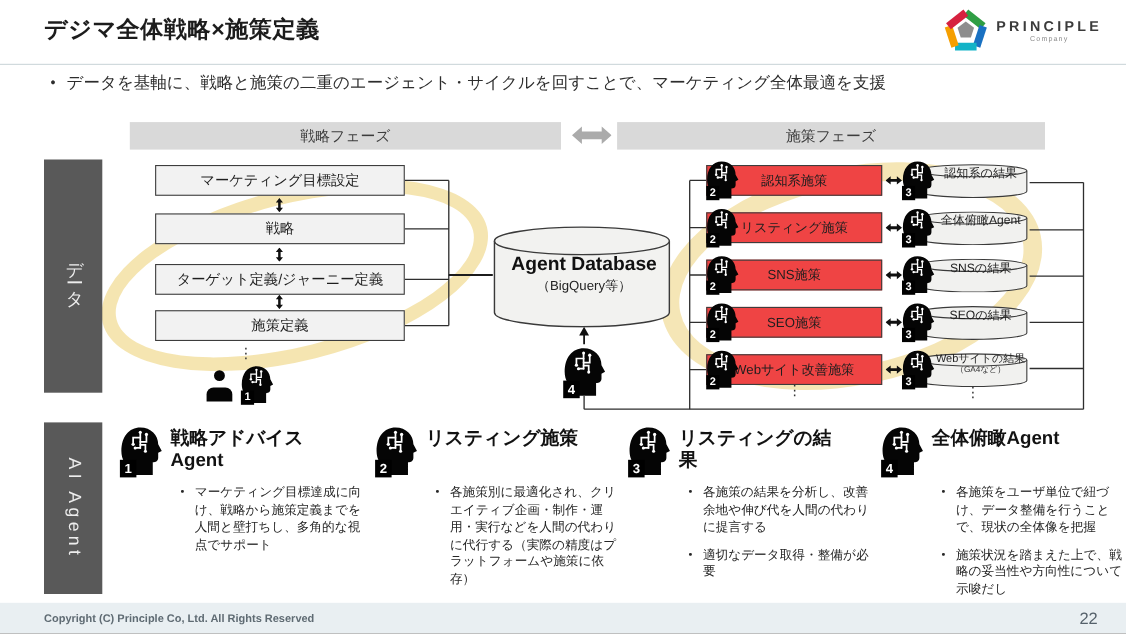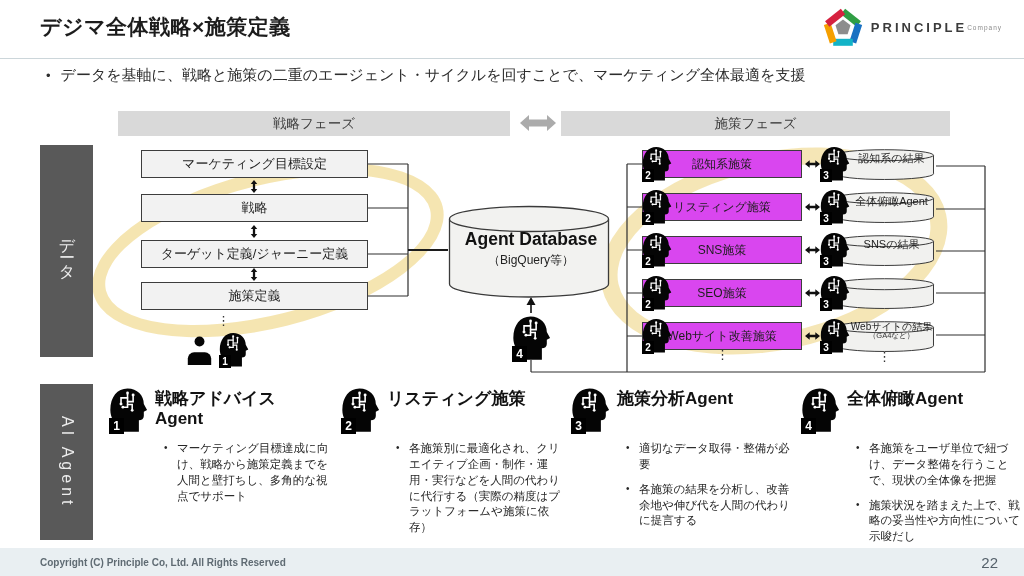--- a/index.html
+++ b/index.html
@@ -4,21 +4,21 @@
 <style>
   * { margin:0; padding:0; box-sizing:border-box; }
   html,body { background:#888; }
   body { font-family:"Liberation Sans","DejaVu Sans",sans-serif; }
   .slide { position:relative; width:1024px; height:576px; background:#fff; overflow:hidden; margin:0 auto; }
 
   
   .title { position:absolute; left:40px; top:13px; font-size:21px; font-weight:bold; color:#1c1c1c; letter-spacing:.5px; z-index:6; }
   .hr { position:absolute; left:0; top:58px; width:1024px; height:1px; background:#ccd6da; z-index:6; }
   .logo { position:absolute; right:22px; top:7px; display:flex; align-items:center; gap:8px; z-index:6; }
-  .logo-text { display:flex; flex-direction:row; align-items:center;justify-content:center; }
+  .logo-text { display:flex; flex-direction:column; align-items:center;justify-content:center; }
   .logo-name { font-size:13px; font-weight:bold; letter-spacing:3px; color:#3b3b3b; }
   .logo-sub { font-size:6.5px; color:#8b8b8b; letter-spacing:1px; margin-top:1px; }
 
   .intro { position:absolute; left:46px; top:66px; font-size:15px; color:#2d2d2d; z-index:6; display:flex; }
   .intro-dot::before { content:"•"; margin-right:10px; font-size:13px; }
 
   
   .phasebar { position:absolute; top:111px; height:25px; background:#d9d9d9; color:#3d3d3d;
               font-size:13.5px; display:flex; align-items:center; justify-content:center; z-index:5; }
   .phase-left { left:118px; width:392px; }
@@ -45,21 +45,21 @@
   .varrow { position:absolute; left:249px; z-index:3; }
 
   
   .db-wrap { position:absolute; left:448px; top:205px; width:162px; height:93px; z-index:3; }
   .db-label { position:absolute; left:0; top:24px; width:166px; text-align:center; z-index:4; }
   .db-title { font-size:17.5px; font-weight:bold; color:#111; }
   .db-sub { font-size:12px; color:#222; margin-top:2px; }
 
   
   .trow { position:absolute; left:642px; width:300px; height:0; z-index:3; }
-  .tbox { position:absolute; left:0; top:0; width:160px; height:28px; background:#d946ef; border:1px solid #3d3d3d;
+  .tbox { position:absolute; left:0; top:0; width:160px; height:28px; background:#ef4444; border:1px solid #3d3d3d;
           display:flex; align-items:center; justify-content:center; font-size:12px; color:#1e1e1e; }
   .harrow { position:absolute; left:163px; top:9px; }
   .cyl { position:absolute; left:192px; top:-1px; width:101px; height:31px; }
   .cyl svg { position:absolute; left:0; top:0; }
   .cyl-label { position:absolute; left:14px; top:0; width:87px; height:19px; display:flex; flex-direction:column;
                align-items:center; justify-content:center; font-size:11px; color:#1e1e1e; line-height:1.1; }
   .cyl-note { font-size:7.5px; color:#333; }
   .cyl-note:empty { display:none; }
 
   
@@ -309,20 +309,23 @@
     <svg class="harrow" width="15" height="10">
         <use href="#harrow"></use>
       </svg>
     <div class="head-ic head-sm" style="left:177px;top:-5px"><svg class="hd">
           <use href="#head"></use>
         </svg><span class="head-num">3</span></div>
     <div class="cyl">
       <svg width="101" height="31">
           <use href="#cylsym"></use>
         </svg>
+      <div class="cyl-label">
+          <span>SEOの結果</span>
+        </div>
     </div>
   </div>
 
   <div class="trow" style="top:322px">
     <div class="tbox">
         <span>Webサイト改善施策</span>
       </div>
     <div class="head-ic head-sm" style="left:-1px;top:-5px"><svg class="hd">
           <use href="#head"></use>
         </svg><span class="head-num">2</span></div>
@@ -368,25 +371,25 @@
     <ul class="agent-bullets">
       <li>各施策別に最適化され、クリエイティブ企画・制作・運用・実行などを人間の代わりに代行する（実際の精度はプラットフォームや施策に依存）</li>
     </ul>
   </div>
 
   <div class="agent" style="left:570px">
     <div class="agent-head">
       <div class="head-ic head-lg"><svg class="hd">
             <use href="#head"></use>
           </svg><span class="head-num">3</span></div>
-      <div class="agent-title">施策分析Agent</div>
+      <div class="agent-title">リスティングの結果</div>
     </div>
     <ul class="agent-bullets">
+      <li>各施策の結果を分析し、改善余地や伸び代を人間の代わりに提言する</li>
       <li>適切なデータ取得・整備が必要</li>
-      <li>各施策の結果を分析し、改善余地や伸び代を人間の代わりに提言する</li>
     </ul>
   </div>
 
   <div class="agent" style="left:800px">
     <div class="agent-head">
       <div class="head-ic head-lg"><svg class="hd">
             <use href="#head"></use>
           </svg><span class="head-num">4</span></div>
       <div class="agent-title">全体俯瞰Agent</div>
     </div>

